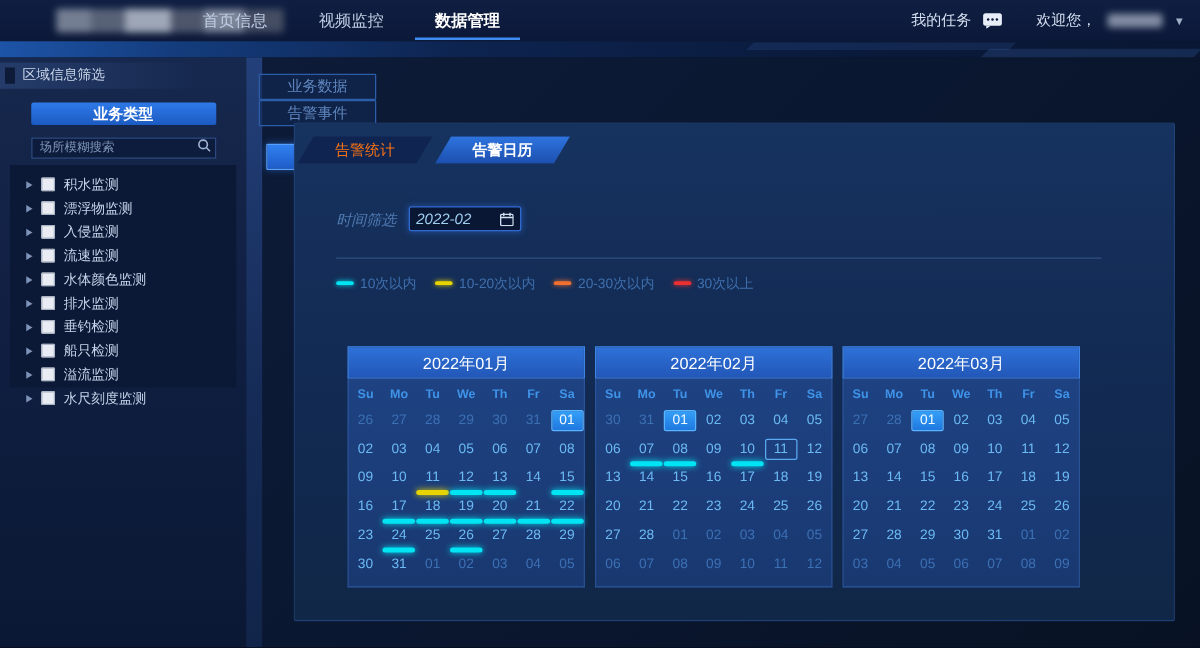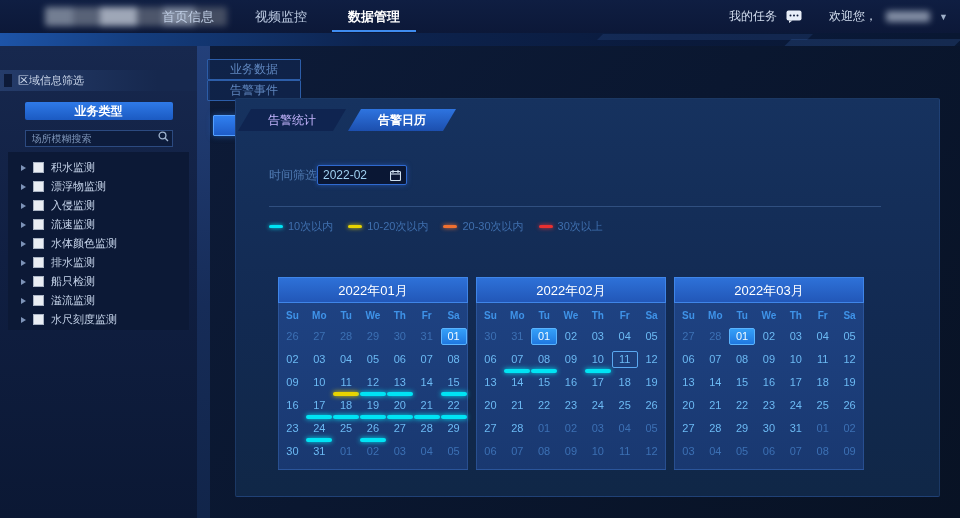--- a/index.html
+++ b/index.html
@@ -23,21 +23,21 @@
 
   
   .band{position:absolute;left:0;top:33px;width:960px;height:13px;
     background:linear-gradient(90deg,#1d54a8 0%,#143d7e 14%,#0d2450 38%,#0a1a3c 70%,#091732 100%);}
   .deco-a{position:absolute;left:600px;top:34px;width:210px;height:6px;background:rgba(70,120,200,.16);transform:skewX(-45deg);}
   .deco-b{position:absolute;left:788px;top:39px;width:170px;height:7px;background:rgba(70,120,200,.20);transform:skewX(-45deg);}
 
   
   .sidebar{position:absolute;left:0;top:46px;width:197px;height:472px;
     background:linear-gradient(180deg,#17284e 0%,#101f42 45%,#0b1834 100%);}
-  .side-header{margin-top:24px;height:21px;line-height:21px;padding-left:18px;font-size:11px;color:#cdd9ec;
+  .side-header{margin-top:4px;height:21px;line-height:21px;padding-left:18px;font-size:11px;color:#cdd9ec;
     background:linear-gradient(90deg,#253c6a,#16284e 80%);position:relative;}
   .side-header::before{content:"";position:absolute;left:4px;top:4px;width:8px;height:13px;background:#0d1a38;}
   .biz-btn{display:block;margin:11px auto 0;width:148px;height:18px;border:none;border-radius:2px;cursor:pointer;
     background:linear-gradient(180deg,#2f7ae8,#1b5ac2);color:#ffffff;font-size:12px;font-weight:bold;
     font-family:"Liberation Sans",sans-serif;line-height:18px;padding:0;}
   .search-box{position:relative;margin:8px auto 0;width:148px;height:17px;}
   .search-box input{width:100%;height:100%;box-sizing:border-box;background:#0d1c3c;border:1px solid #2c4a80;
     color:#c0d0e8;font-size:10px;padding:0 20px 0 6px;outline:none;font-family:"Liberation Sans",sans-serif;}
   .search-box input::placeholder{color:#7e95b8;}
   .search-box svg{position:absolute;right:4px;top:3px;}
@@ -61,24 +61,24 @@
   .btn-primary{width:94px;height:21px;border-radius:1px;cursor:pointer;
     background:linear-gradient(180deg,#3080f0,#1e5cc8);border:1px solid #55a0ff;color:#fff;font-size:12px;font-weight:bold;
     box-shadow:0 0 6px rgba(48,128,240,.5);font-family:"Liberation Sans",sans-serif;padding:0;}
 
   .panel{position:absolute;left:235px;top:98px;width:705px;height:399px;border-radius:2px;
     background:linear-gradient(180deg,#16325f 0%,#122a52 55%,#102747 100%);
     border:1px solid rgba(70,120,200,.22);box-sizing:border-box;}
   .tabs{position:absolute;left:2px;top:10px;display:flex;gap:2px;}
   .tab{width:108px;height:22px;line-height:22px;text-align:center;font-size:12px;cursor:pointer;
     clip-path:polygon(13px 0,100% 0,calc(100% - 13px) 100%,0 100%);
-    background:#0f2450;color:#c4b5fd;}
+    background:#0f2450;color:#f97316;}
   .tab.active{background:linear-gradient(180deg,#2e74e0,#1c4fae);color:#ffffff;font-weight:bold;}
 
-  .filter-row{position:absolute;left:33px;top:66px;display:flex;align-items:center;}
+  .filter-row{position:absolute;left:33px;top:66px;display:flex;align-items:flex-end;gap:10px;font-style:italic;}
   .filter-label{font-size:12px;color:#4f7ab2;}
   .month-input{width:90px;height:20px;box-sizing:border-box;background:#0a1734;border:1px solid #2f6ad0;
     box-shadow:0 0 5px rgba(47,106,208,.55);border-radius:2px;display:flex;align-items:center;
     justify-content:space-between;padding:0 5px;cursor:pointer;}
   .month-input span{font-size:12px;color:#9fd0f0;}
 
   .hr{position:absolute;left:33px;top:107px;width:612px;border-top:1px solid rgba(100,140,200,.35);}
   .legend{position:absolute;left:33px;top:120px;display:flex;align-items:center;gap:15px;}
   .legend-item{display:flex;align-items:center;gap:5px;}
   .swatch{width:14px;height:3.5px;border-radius:2px;}
@@ -171,20 +171,25 @@
           <span class="tree-label">水体颜色监测</span>
         </div>
         <div class="tree-item">
           <span class="caret"></span>
           <span class="cbx"></span>
           <span class="tree-label">排水监测</span>
         </div>
         <div class="tree-item">
           <span class="caret"></span>
           <span class="cbx"></span>
+          <span class="tree-label">垂钓检测</span>
+        </div>
+        <div class="tree-item">
+          <span class="caret"></span>
+          <span class="cbx"></span>
           <span class="tree-label">船只检测</span>
         </div>
         <div class="tree-item">
           <span class="caret"></span>
           <span class="cbx"></span>
           <span class="tree-label">溢流监测</span>
         </div>
         <div class="tree-item">
           <span class="caret"></span>
           <span class="cbx"></span>

